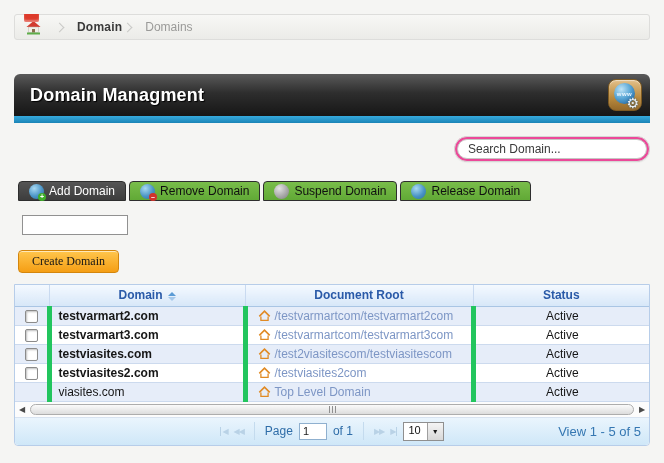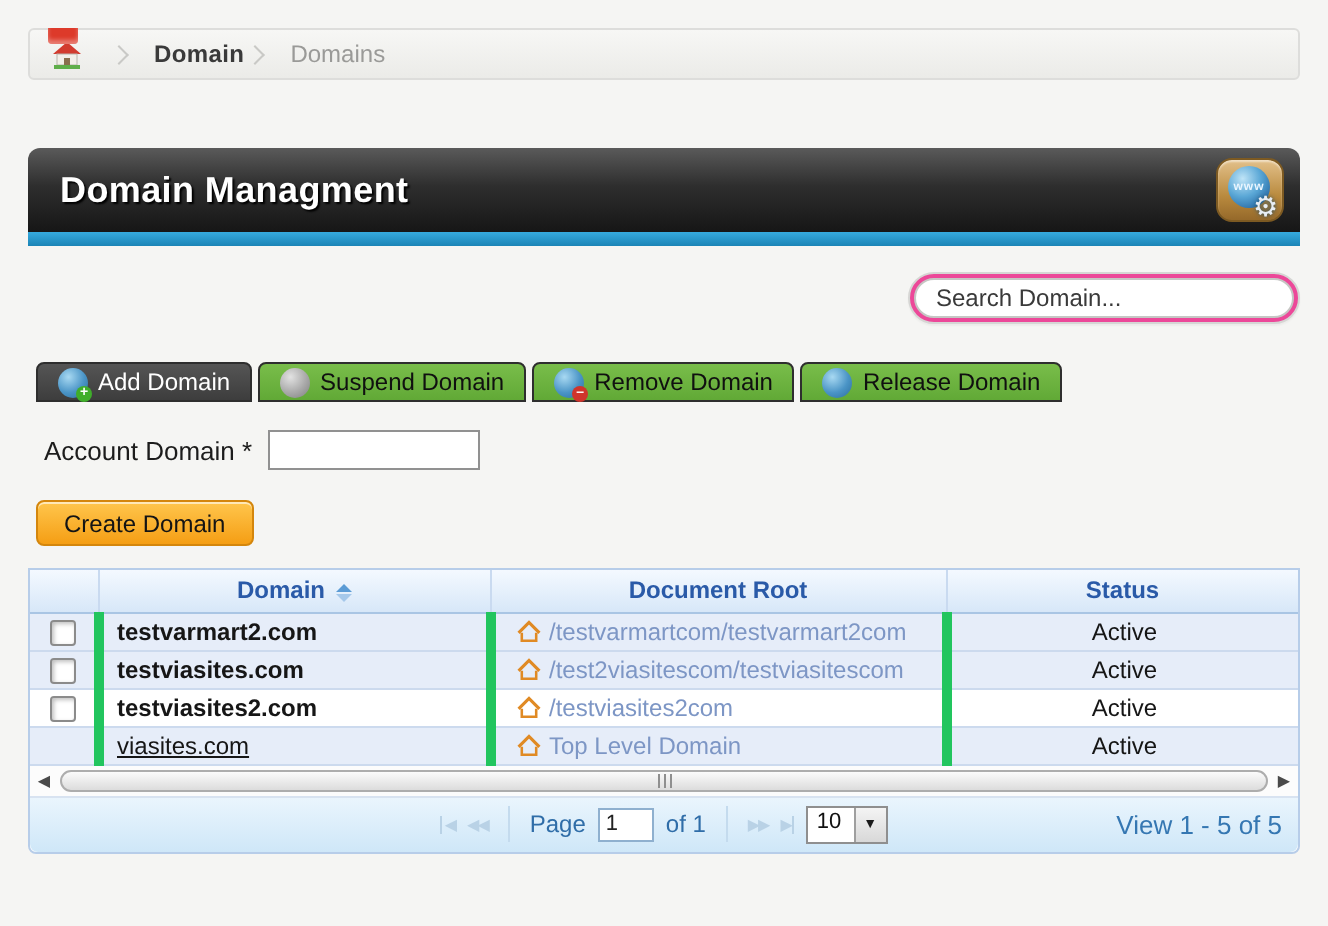--- a/index.html
+++ b/index.html
@@ -41,32 +41,32 @@
   .globe .badge { position:absolute; right:-2px; bottom:-2px; width:8px; height:8px; border-radius:50%; font-size:7px; line-height:8px; text-align:center; color:#fff; font-weight:bold; }
   .badge.plus { background:#3fae2a; }
   .badge.minus { background:#d0342c; }
 
   
   .form-row { margin-top:14px; display:flex; align-items:center; padding-left:8px; font-size:13px; color:#1c1c1c; }
   .form-row label { width:112px; }
   .text-input { width:106px; height:20px; border:1px solid #919191; font-size:12px; padding:0 3px; background:#fff; }
 
   
-  .create-btn { margin-top:15px; margin-left:4px; height:23px; padding:0 13px; font-size:12px; color:#141414; font-family:Liberation Sans, sans-serif; background:linear-gradient(#ffc64d,#f59e14); border:1px solid #d4860c; border-radius:4px; box-shadow:inset 0 1px 0 rgba(255,255,255,.6); cursor:pointer; }
+  .create-btn { margin-top:15px; margin-left:4px; height:23px; padding:0 13px; font-size:12px; color:#141414; font-family:Liberation Serif, serif; background:linear-gradient(#ffc64d,#f59e14); border:1px solid #d4860c; border-radius:4px; box-shadow:inset 0 1px 0 rgba(255,255,255,.6); cursor:pointer; }
 
   
   .grid { margin-top:11px; border:1px solid #b7cde9; border-radius:0 0 4px 4px; background:#fff; }
   table { width:100%; border-collapse:collapse; table-layout:fixed; font-size:12px; }
   col.c-check { width:34px; } col.c-domain { width:196px; } col.c-root { width:228px; }
   th { height:21px; background:linear-gradient(#f4f9ff,#d7e7f8); color:#2a5aa8; font-weight:bold; text-align:center; border-right:1px solid #c9daf0; border-bottom:1px solid #a9c5e4; }
   td { height:19px; border-right:5px solid #22c55e; border-bottom:1px solid #ccdaee; padding:1px 4px; color:#161616; }
   td:last-child, th:last-child { border-right:none; }
   tr.alt td { background:#e6edf9; }
   td.c-dom { font-weight:bold; padding-left:7px; }
-  td.c-dom.normal { font-weight:normal;text-decoration:underline; }
+  td.c-dom.normal { font-weight:normal; }
   td.c-root { color:#7d96c5; padding-left:10px; }
   td.c-status { text-align:center; }
   .sort { display:inline-flex; flex-direction:column; vertical-align:middle; margin-left:5px; gap:1px; cursor:pointer; }
   .sort .up { width:0; height:0; border-left:4px solid transparent; border-right:4px solid transparent; border-bottom:4px solid #5b9bd5; }
   .sort .dn { width:0; height:0; border-left:4px solid transparent; border-right:4px solid transparent; border-top:4px solid #a5c8ea; }
   .cb { display:inline-block; width:13px; height:13px; background:#fff; border:1px solid #8b8b8b; border-radius:2px; box-shadow:inset 1px 1px 2px rgba(0,0,0,.25); vertical-align:middle; cursor:pointer; margin-left:6px; }
   .home-sm { vertical-align:-2px; margin-right:4px; }
   .root-link { cursor:pointer; }
 
   
@@ -130,37 +130,36 @@
     </div>
 
     <div class="tabs">
       <div class="tab active">
         <span class="globe">
             <span class="badge plus">+</span>
           </span>
         <span>Add Domain</span>
       </div>
       <div class="tab">
-        <span class="globe gray"></span>
-        <span>Suspend Domain</span>
-      </div>
-      <div class="tab">
         <span class="globe">
             <span class="badge minus">–</span>
           </span>
         <span>Remove Domain</span>
       </div>
       <div class="tab">
+        <span class="globe gray"></span>
+        <span>Suspend Domain</span>
+      </div>
+      <div class="tab">
         <span class="globe"></span>
         <span>Release Domain</span>
       </div>
     </div>
 
     <div class="form-row">
-      <label>Account Domain *</label>
       <input class="text-input" type="text" value="" style="">
     </div>
 
     <button class="create-btn">Create Domain</button>
 
     <div class="grid">
       <table>
         <colgroup>
             <col class="c-check">
             <col class="c-domain">
@@ -183,20 +182,29 @@
         <tbody>
           <tr class="alt">
             <td><span class="cb"></span></td>
             <td class="c-dom">testvarmart2.com</td>
             <td class="c-root"><svg class="home-sm" width="13" height="12" viewBox="0 0 16 15">
                   <path d="M1.5 8 L8 1.5 L14.5 8" fill="none" stroke="#e08a24" stroke-width="2"></path>
                   <path d="M3.5 8 V13 H12.5 V8" fill="none" stroke="#e08a24" stroke-width="1.6"></path>
                 </svg><span class="root-link">/testvarmartcom/testvarmart2com</span></td>
             <td class="c-status">Active</td>
           </tr>
+          <tr>
+            <td><span class="cb"></span></td>
+            <td class="c-dom">testvarmart3.com</td>
+            <td class="c-root"><svg class="home-sm" width="13" height="12" viewBox="0 0 16 15">
+                  <path d="M1.5 8 L8 1.5 L14.5 8" fill="none" stroke="#e08a24" stroke-width="2"></path>
+                  <path d="M3.5 8 V13 H12.5 V8" fill="none" stroke="#e08a24" stroke-width="1.6"></path>
+                </svg><span class="root-link">/testvarmartcom/testvarmart3com</span></td>
+            <td class="c-status">Active</td>
+          </tr>
           <tr class="alt">
             <td><span class="cb"></span></td>
             <td class="c-dom">testviasites.com</td>
             <td class="c-root"><svg class="home-sm" width="13" height="12" viewBox="0 0 16 15">
                   <path d="M1.5 8 L8 1.5 L14.5 8" fill="none" stroke="#e08a24" stroke-width="2"></path>
                   <path d="M3.5 8 V13 H12.5 V8" fill="none" stroke="#e08a24" stroke-width="1.6"></path>
                 </svg><span class="root-link">/test2viasitescom/testviasitescom</span></td>
             <td class="c-status">Active</td>
           </tr>
           <tr>

